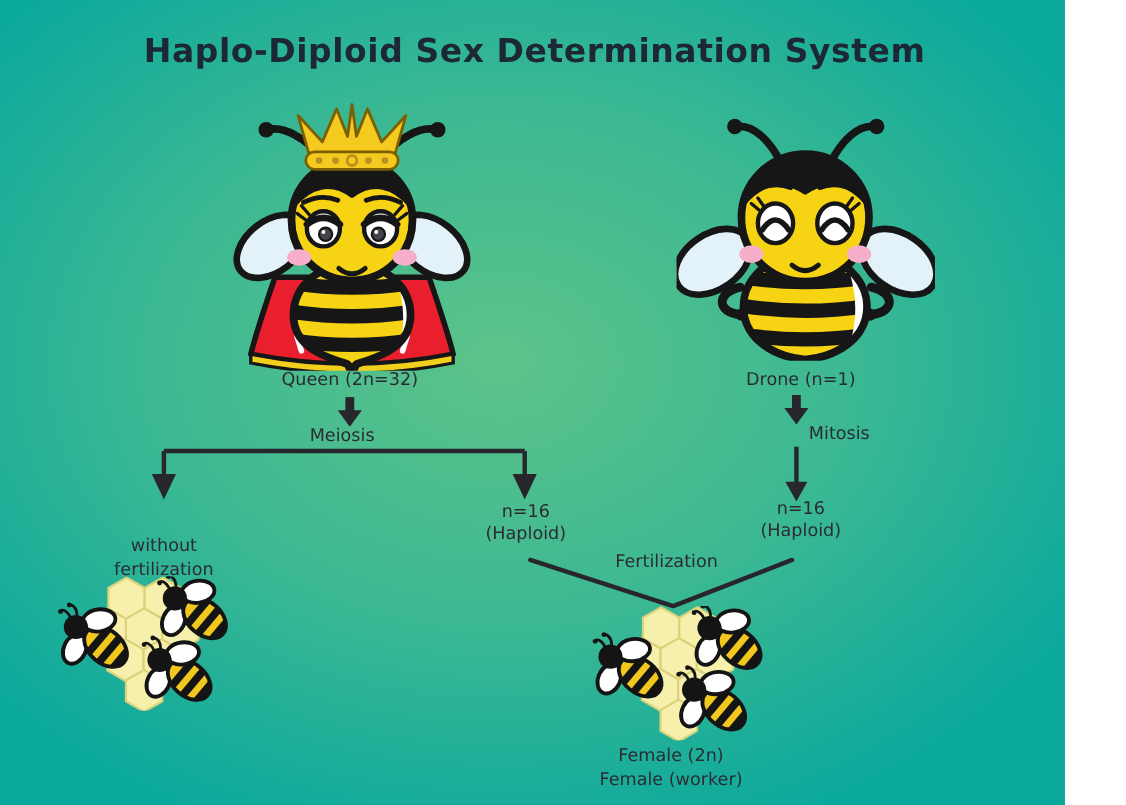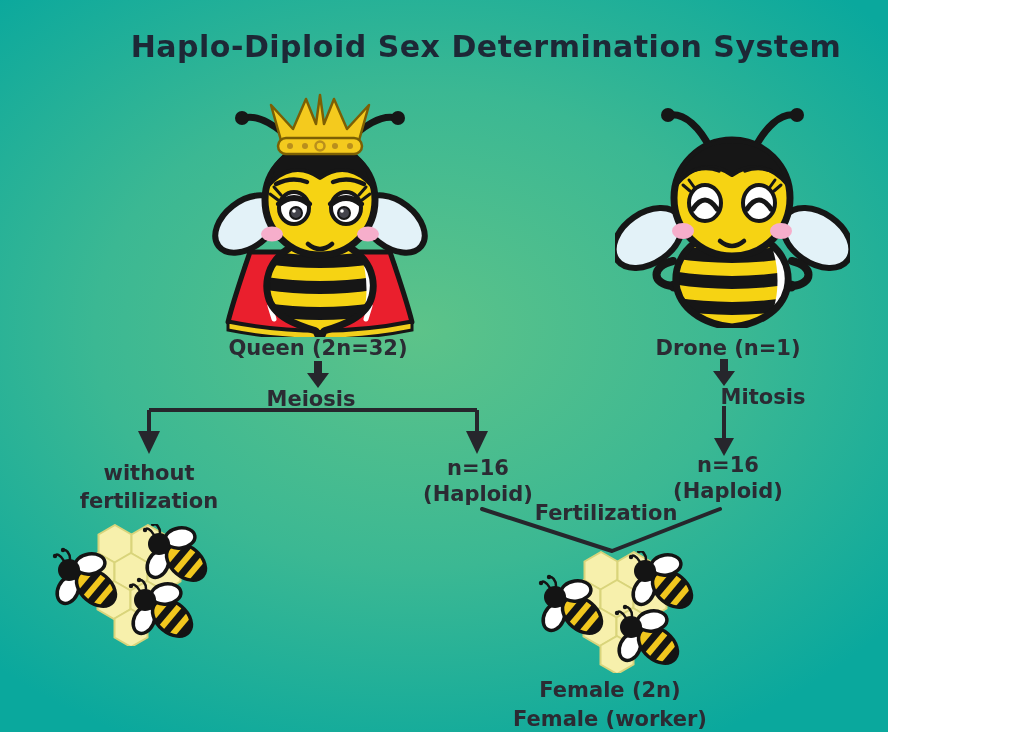--- a/index.html
+++ b/index.html
@@ -1,28 +1,28 @@
 <!DOCTYPE html>
 <html><head>
 <meta charset="utf-8">
 <style>
   html,body{margin:0;padding:0;}
   .canvas{
-    position:relative;width:888px;height:732px;overflow:hidden;
+    position:relative;width:968px;height:732px;overflow:hidden;
     background:#0aa89d;
     background-image:radial-gradient(ellipse 620px 460px at 47% 45%, #5dc389 0%, #3bb893 52%, #0aa89d 100%);
     font-family:"DejaVu Sans","Liberation Sans",sans-serif;
   }
   .abs{position:absolute;}
   .ctr{transform:translateX(-50%);text-align:center;}
   .title{
     font-size:30px;font-weight:bold;color:#1d2836;letter-spacing:.5px;white-space:nowrap;
   }
   .lbl{
-    font-size:21px;font-weight:bold;color:#2b2b33;white-space:nowrap;line-height:1.3;
+    font-size:16px;font-weight:normal;color:#2b2b33;white-space:nowrap;line-height:1.3;
   }
   .lbl .ln{display:block;}
   svg{display:block;}
   .stroke{stroke:#26262c;stroke-width:4;fill:none;}
   .fillarrow{fill:#26262c;stroke:none;}
 </style>
 </head>
 <body>
 
 <div class="canvas">
@@ -203,21 +203,21 @@
   <svg class="abs" style="left:711px;top:359px;" width="26" height="27" viewBox="0 0 26 27">
     <rect x="9" y="0" width="8" height="13" class="fillarrow"></rect>
     <polygon points="2,12 24,12 13,27" class="fillarrow"></polygon>
   </svg>
   <div class="abs ctr lbl" style="left:763px;top:384px;">Mitosis</div>
   <svg class="abs" style="left:711px;top:406px;" width="26" height="50" viewBox="0 0 26 50">
     <path d="M13,0 V33" class="stroke"></path>
     <polygon points="3,32 23,32 13,50" class="fillarrow"></polygon>
   </svg>
 
-  <div class="abs ctr lbl" style="left:149px;top:459px;line-height:1.35;text-align:center;">
+  <div class="abs ctr lbl" style="left:149px;top:485px;line-height:1.35;text-align:center;">
     <span class="ln">without</span>
     <span class="ln">fertilization</span>
   </div>
 
   <div class="abs ctr lbl" style="left:478px;top:455px;line-height:1.25;">
     <span class="ln">n=16</span>
     <span class="ln">(Haploid)</span>
   </div>
 
   <div class="abs ctr lbl" style="left:728px;top:452px;line-height:1.25;">

